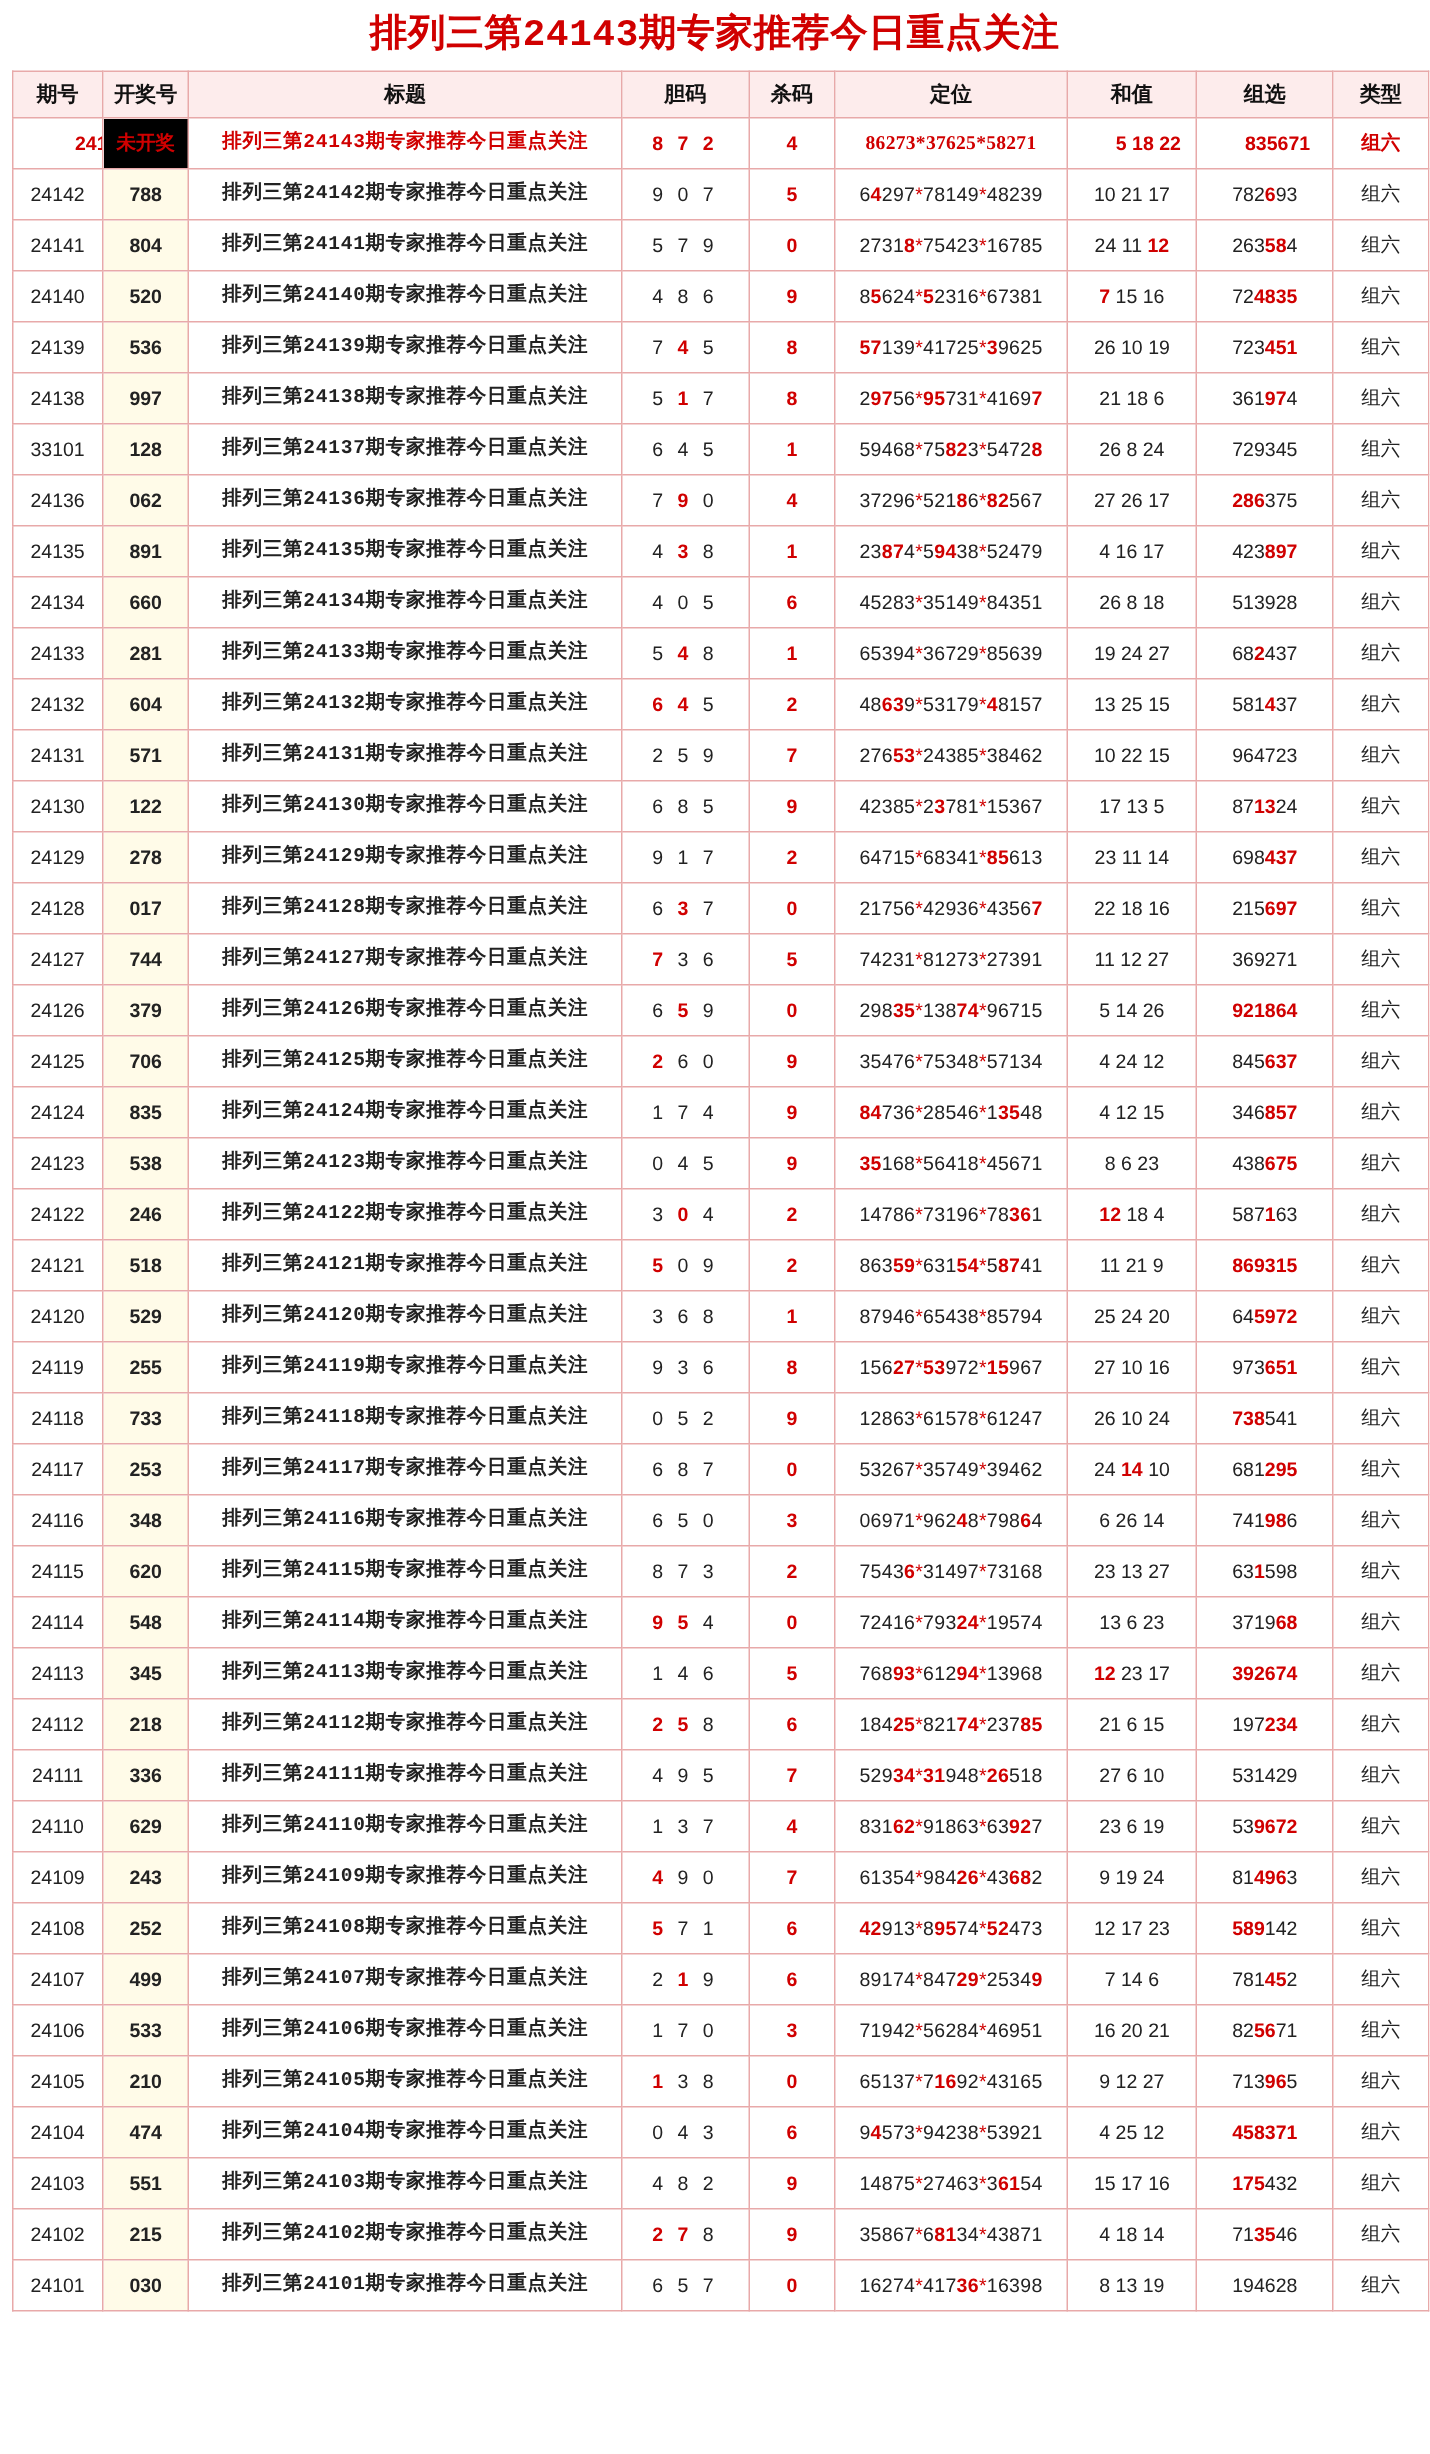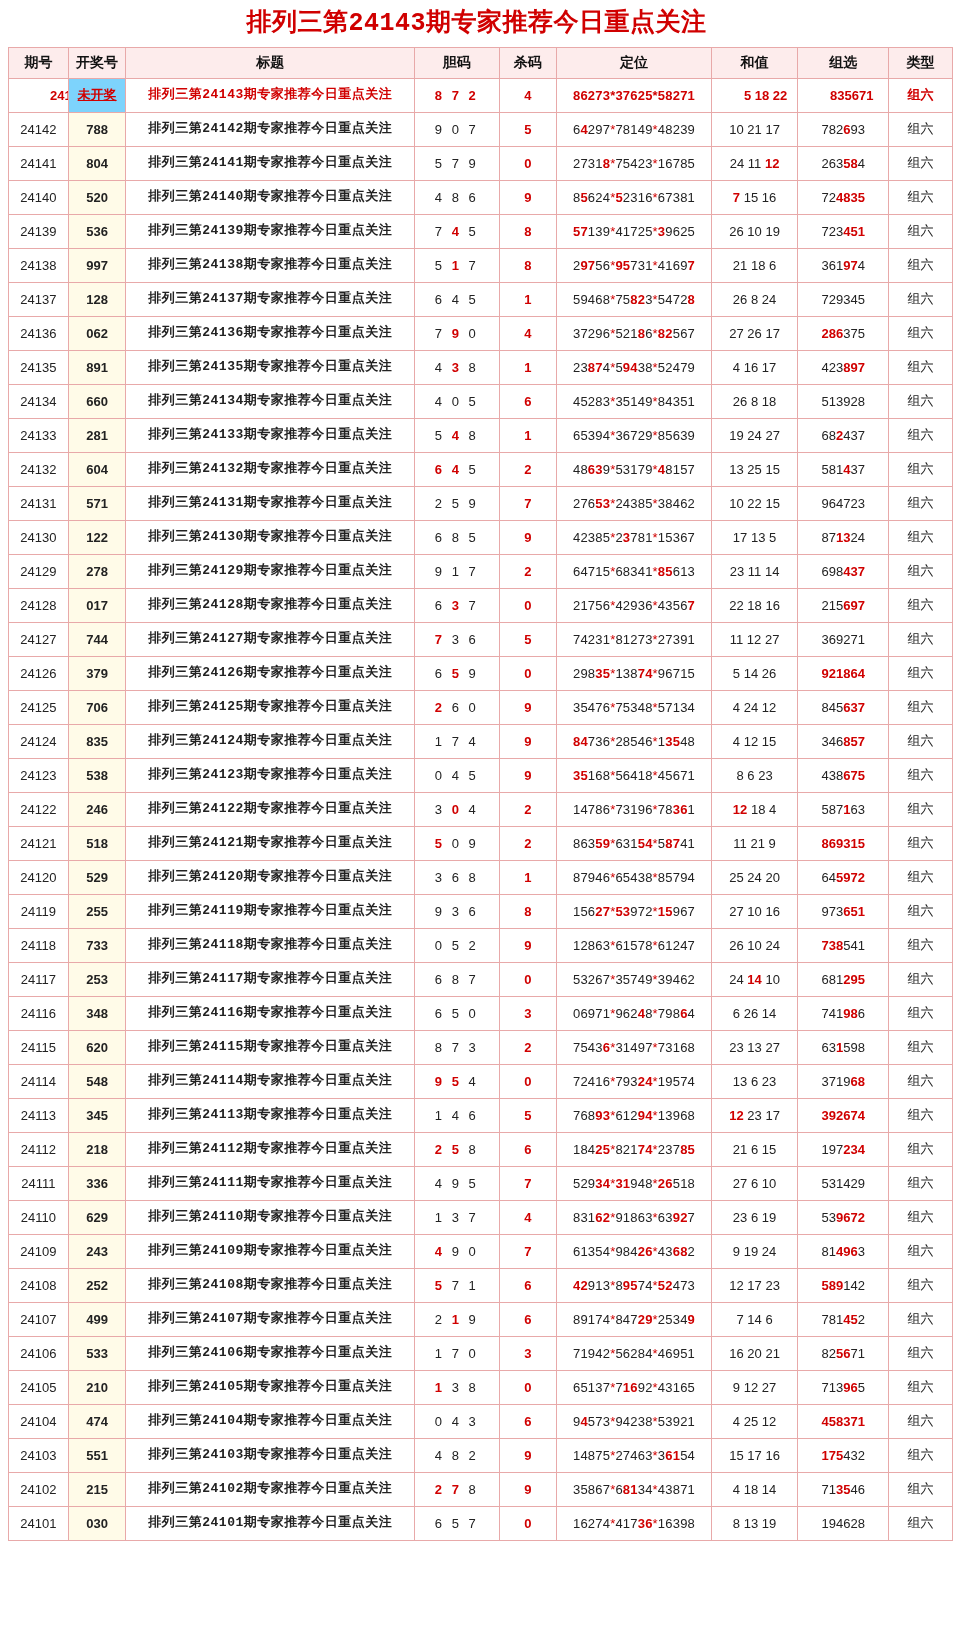--- a/index.html
+++ b/index.html
@@ -69,25 +69,25 @@
   td.he    { font-size: 13px; }
   td.zu    { font-size: 13px; }
   td.type  { font-size: 13px; }
 
   .red  { color: #d00000; font-weight: bold; }
   .dark { color: #222; }
 
   
   tr.current td { font-weight: bold; }
   tr.current td.issue { color: #d00000; font-weight: bold; padding-left: 41px; }
-  tr.current td.open  { color: #d00000; background: #7dd3fc; text-decoration: underline; }
+  tr.current td.open  { color: #d00000; background: #000000; }
   tr.current td.title { color: #d00000; font-weight: bold; font-size: 13px; }
   tr.current td.dan   { color: #d00000; }
   tr.current td.sha   { color: #d00000; }
-  tr.current td.ding  { color: #d00000; }
+  tr.current td.ding  { color: #d00000; font-family: Liberation Serif, serif; }
   tr.current td.he    { color: #d00000; padding-left: 24px; }
   tr.current td.zu    { color: #d00000; padding-left: 19px; }
   tr.current td.type  { color: #d00000; }
 
   .sep { color: #d00000; }
 </style>
 </head>
 <body>
 
 <div class="page">
@@ -179,21 +179,21 @@
           <td class="open">997</td>
           <td class="title">排列三第24138期专家推荐今日重点关注</td>
           <td class="dan"><span class="dark">5</span> <span class="red">1</span> <span class="dark">7</span></td>
           <td class="sha"><span class="red">8</span></td>
           <td class="ding"><span class="dark">2</span><span class="red">9</span><span class="red">7</span><span class="dark">5</span><span class="dark">6</span><span class="sep">*</span><span class="red">9</span><span class="red">5</span><span class="dark">7</span><span class="dark">3</span><span class="dark">1</span><span class="sep">*</span><span class="dark">4</span><span class="dark">1</span><span class="dark">6</span><span class="dark">9</span><span class="red">7</span></td>
           <td class="he"><span class="dark">2</span><span class="dark">1</span> <span class="dark">1</span><span class="dark">8</span> <span class="dark">6</span></td>
           <td class="zu"><span class="dark">3</span><span class="dark">6</span><span class="dark">1</span><span class="red">9</span><span class="red">7</span><span class="dark">4</span></td>
           <td class="type">组六</td>
         </tr>
         <tr>
-          <td class="issue">24137</td>
+          <td class="issue">33101</td>
           <td class="open">128</td>
           <td class="title">排列三第24137期专家推荐今日重点关注</td>
           <td class="dan"><span class="dark">6</span> <span class="dark">4</span> <span class="dark">5</span></td>
           <td class="sha"><span class="red">1</span></td>
           <td class="ding"><span class="dark">5</span><span class="dark">9</span><span class="dark">4</span><span class="dark">6</span><span class="dark">8</span><span class="sep">*</span><span class="dark">7</span><span class="dark">5</span><span class="red">8</span><span class="red">2</span><span class="dark">3</span><span class="sep">*</span><span class="dark">5</span><span class="dark">4</span><span class="dark">7</span><span class="dark">2</span><span class="red">8</span></td>
           <td class="he"><span class="dark">2</span><span class="dark">6</span> <span class="dark">8</span> <span class="dark">2</span><span class="dark">4</span></td>
           <td class="zu"><span class="dark">7</span><span class="dark">2</span><span class="dark">9</span><span class="dark">3</span><span class="dark">4</span><span class="dark">5</span></td>
           <td class="type">组六</td>
         </tr>
         <tr>

